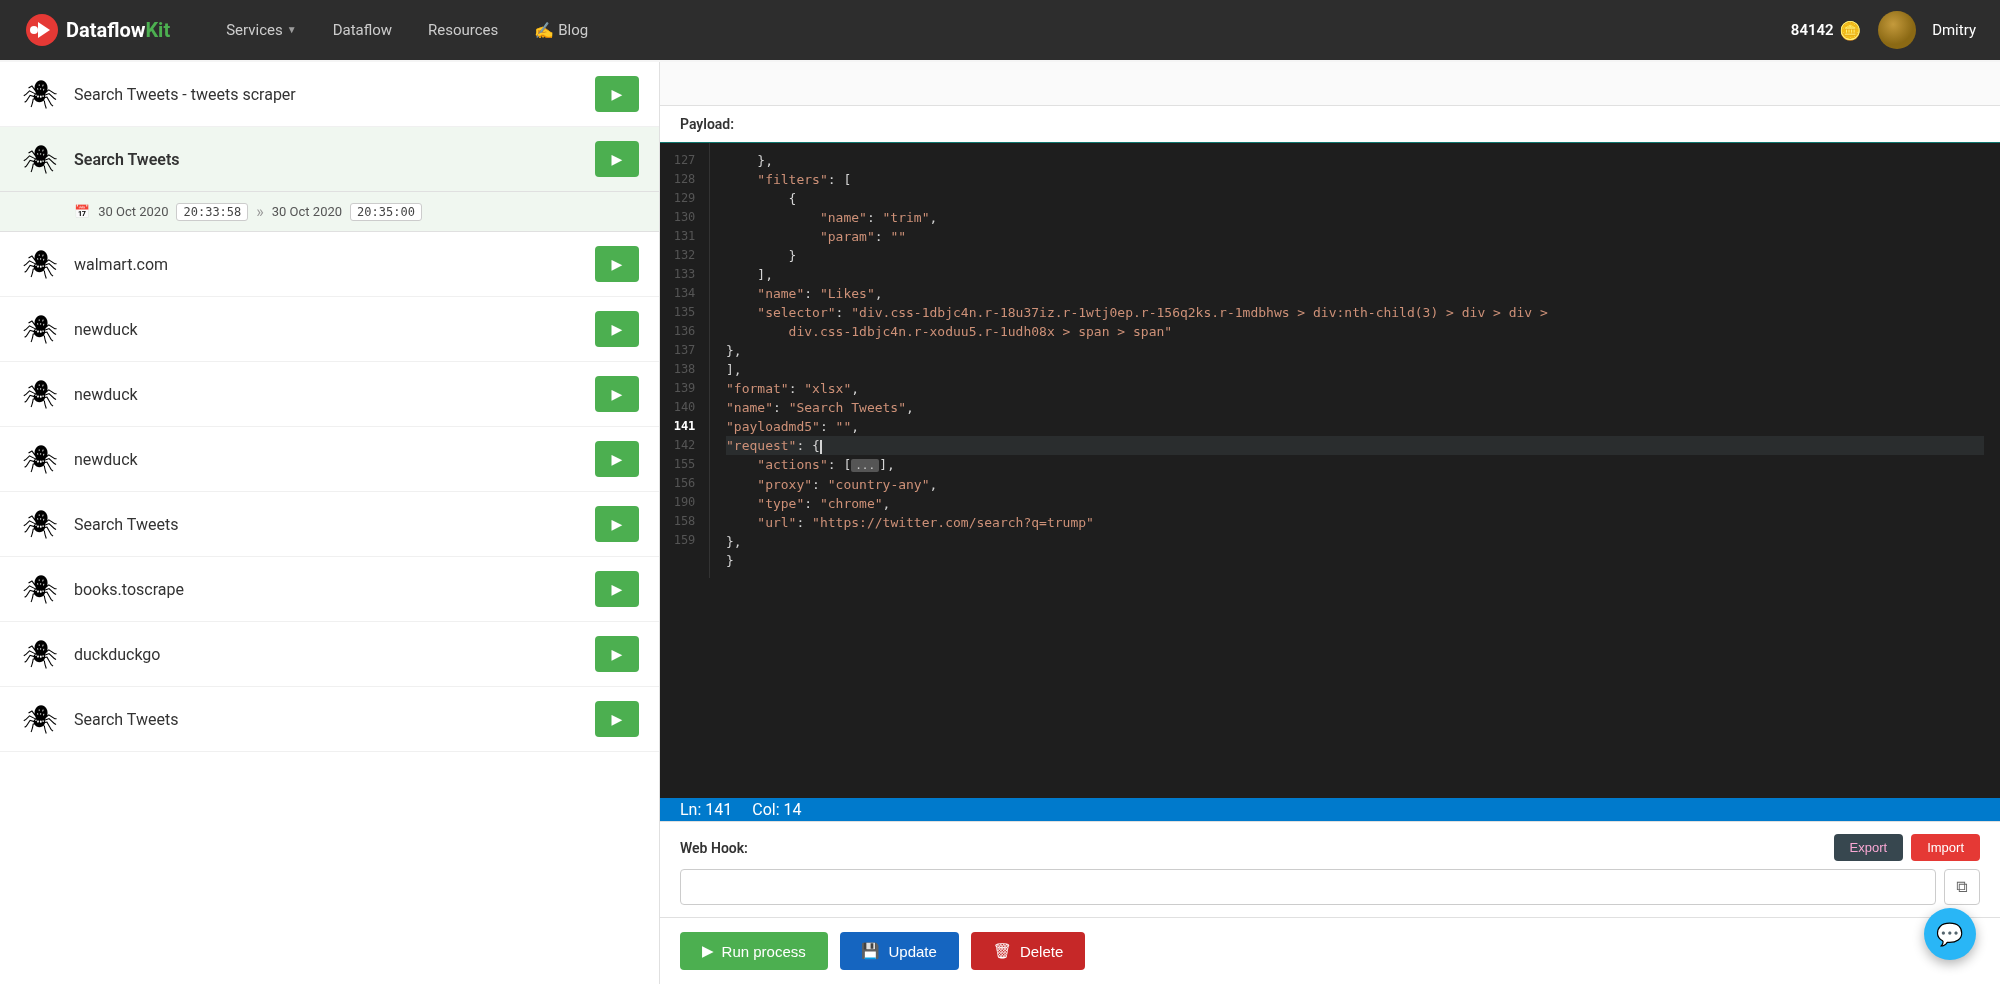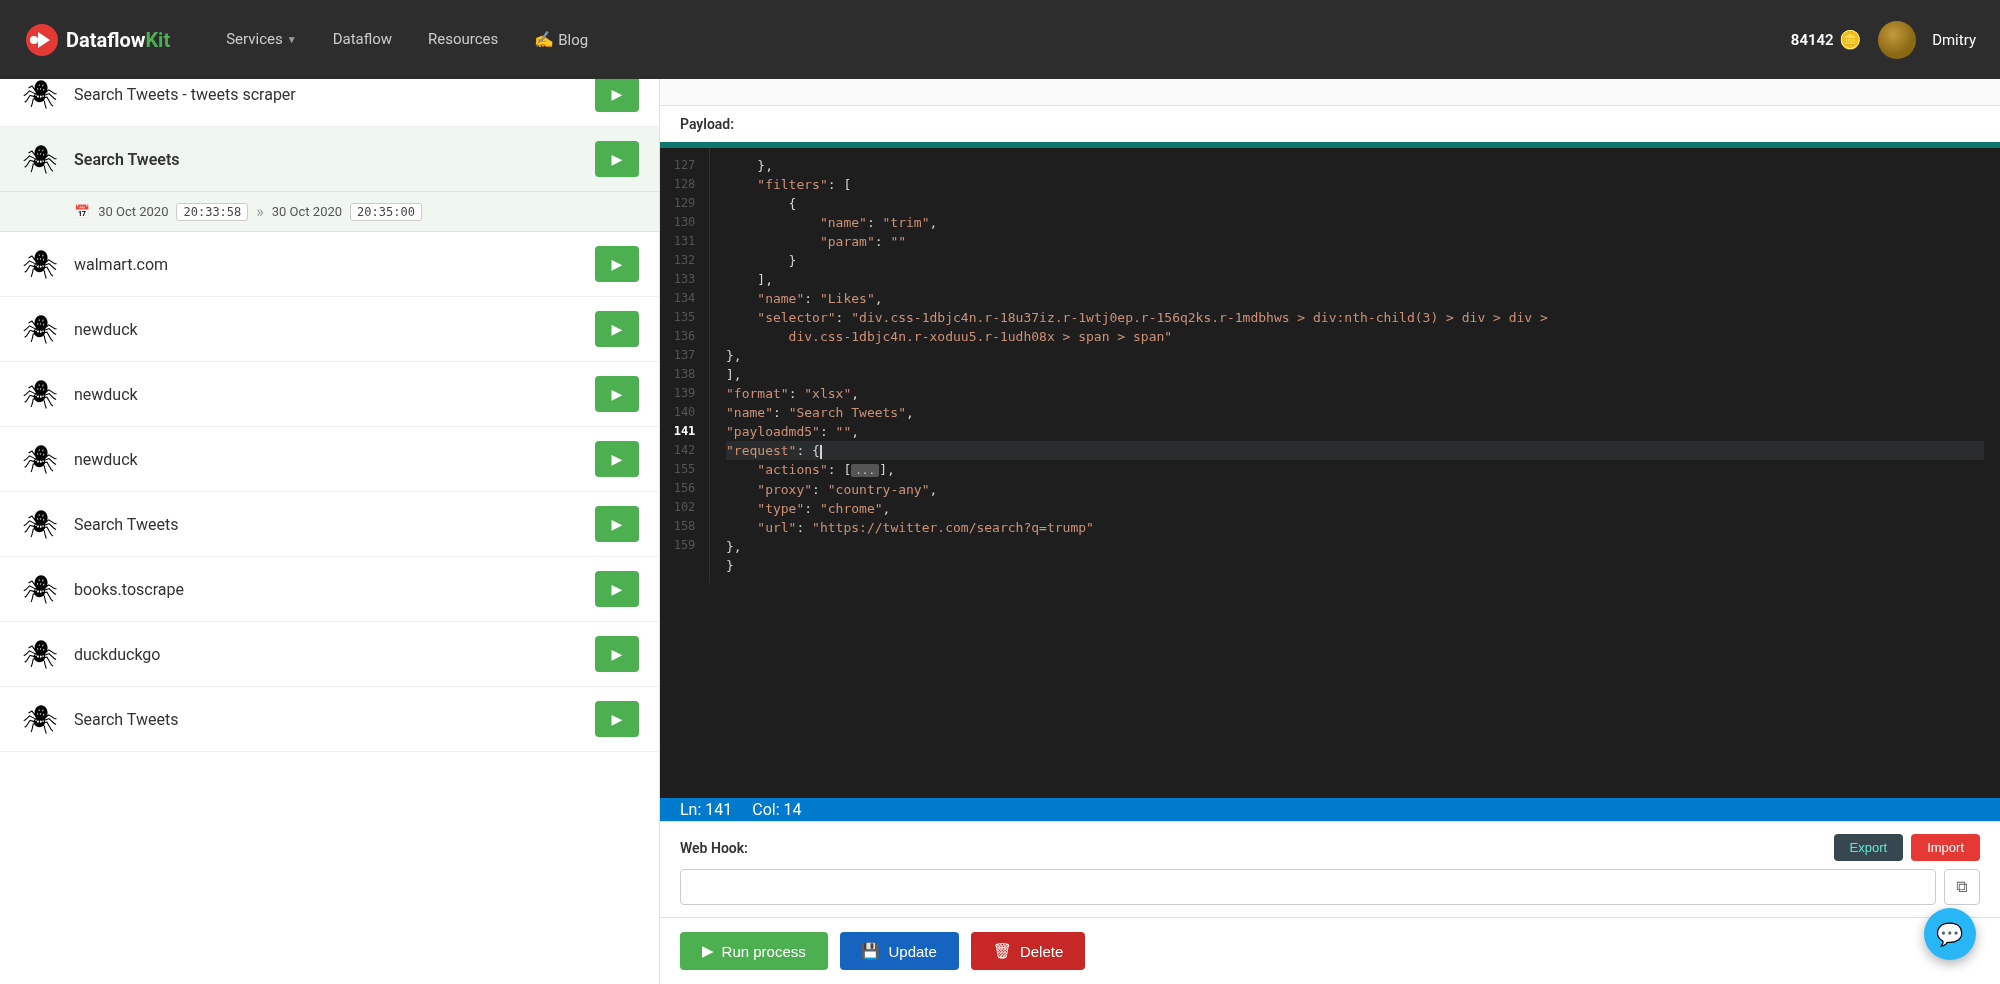--- a/index.html
+++ b/index.html
@@ -1,21 +1,21 @@
 <!DOCTYPE html>
 <html><head>
   <meta charset="utf-8">
   <style>
     * { box-sizing: border-box; margin: 0; padding: 0; }
     body { font-family: -apple-system, BlinkMacSystemFont, 'Segoe UI', Roboto, sans-serif; background: #f5f5f5; height: 984px; overflow: hidden; }
 
     
     .navbar {
       background: #2d2d2d;
-      height: 79px;
+      height: 60px;
       display: flex;
       align-items: center;
       padding: 0 24px;
       position: fixed;
       top: 0; left: 0; right: 0;
       z-index: 100;
     }
     .navbar-logo {
       display: flex;
       align-items: center;
@@ -189,21 +189,21 @@
       flex: 1;
       display: flex;
       flex-direction: column;
       overflow: hidden;
     }
     .payload-label {
       padding: 10px 20px;
       font-size: 14px;
       font-weight: 600;
       color: #333;
-      border-bottom: 6px solid #0f766e;
+      border-bottom: 1px solid #0f766e;
     }
     .code-editor {
       flex: 1;
       background: #1e1e1e;
       overflow: auto;
       font-family: 'Consolas', 'Monaco', monospace;
       font-size: 13px;
       position: relative;
     }
     .code-content {
@@ -269,21 +269,21 @@
       font-size: 14px;
       font-weight: 600;
       color: #333;
     }
     .export-import-row {
       display: flex;
       gap: 8px;
     }
     .export-btn {
       background: #37474f;
-      color: #5eead4;
+      color: #f9a8d4;
       border: none;
       border-radius: 4px;
       padding: 6px 16px;
       font-size: 13px;
       cursor: pointer;
     }
     .import-btn {
       background: #e53935;
       color: #fff;
       border: none;
@@ -539,21 +539,21 @@
             <div class="line-num">135</div>
             <div class="line-num">136</div>
             <div class="line-num">137</div>
             <div class="line-num">138</div>
             <div class="line-num">139</div>
             <div class="line-num">140</div>
             <div class="line-num" style="color:#fff;font-weight:bold;">141</div>
             <div class="line-num">142</div>
             <div class="line-num">155</div>
             <div class="line-num">156</div>
-            <div class="line-num">102</div>
+            <div class="line-num">190</div>
             <div class="line-num">158</div>
             <div class="line-num">159</div>
           </div>
           <div class="code-lines">
             <div class="code-line">    },</div>
             <div class="code-line">    <span class="str">"filters"</span>: [</div>
             <div class="code-line">        {</div>
             <div class="code-line">            <span class="str">"name"</span>: <span class="str">"trim"</span>,</div>
             <div class="code-line">            <span class="str">"param"</span>: <span class="str">""</span></div>
             <div class="code-line">        }</div>

